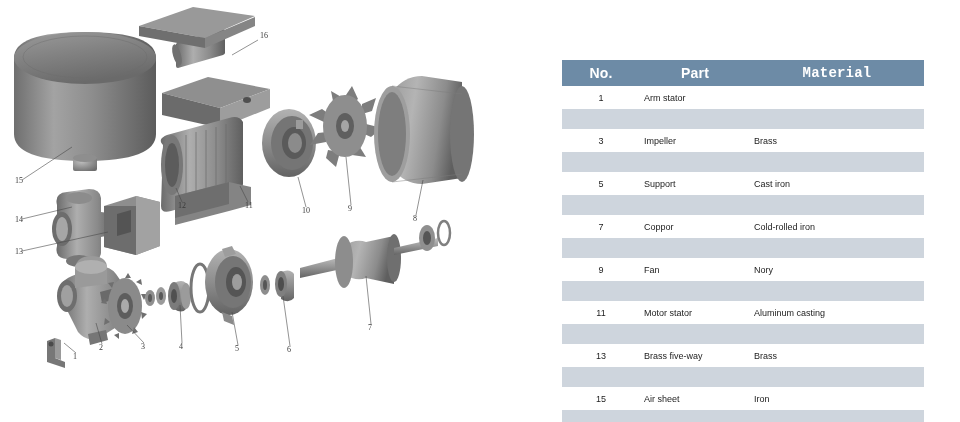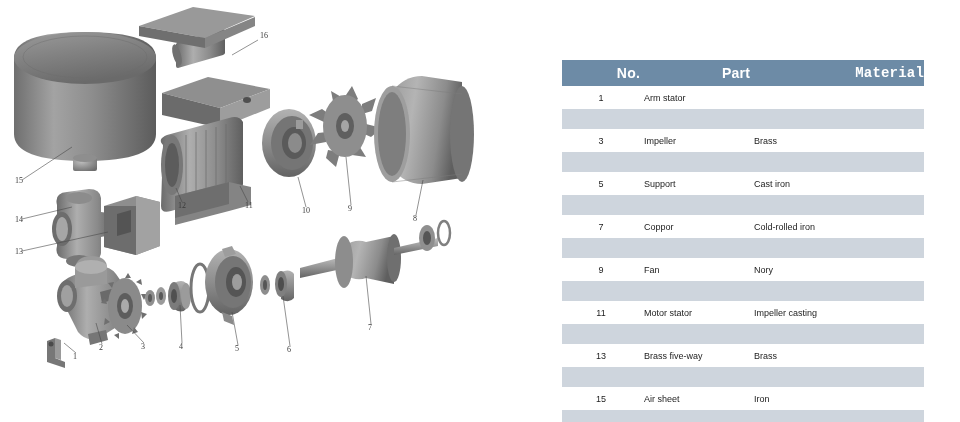--- a/index.html
+++ b/index.html
@@ -49,21 +49,21 @@
   table.parts-table {
     border-collapse: collapse;
     width: 362px;
     table-layout: fixed;
   }
   table.parts-table th {
     background: #6d8ba6;
     color: #ffffff;
     font-size: 14px;
     font-weight: bold;
-    text-align: right;
+    text-align: center;
     height: 26px;
     padding: 0 0 0 0;
     vertical-align: middle;
     letter-spacing: 0.2px;
   }
   th.col-no  { width: 78px;  text-align: center; }
   th.col-part{ width: 110px; padding-left: 4px; }
   th.col-mat { width: 174px; padding-left: 4px; font-family: Liberation Mono, monospace; }
 
   table.parts-table td {
@@ -409,21 +409,21 @@
         </tr>
         <tr class="spacer-row">
           <td></td>
           <td></td>
           <td></td>
         </tr>
 
         <tr>
           <td class="cell-no">11</td>
           <td class="cell-part">Motor stator</td>
-          <td class="cell-mat">Impeller casting</td>
+          <td class="cell-mat">Aluminum casting</td>
         </tr>
         <tr class="spacer-row">
           <td></td>
           <td></td>
           <td></td>
         </tr>
 
         <tr>
           <td class="cell-no">13</td>
           <td class="cell-part">Brass five-way</td>

